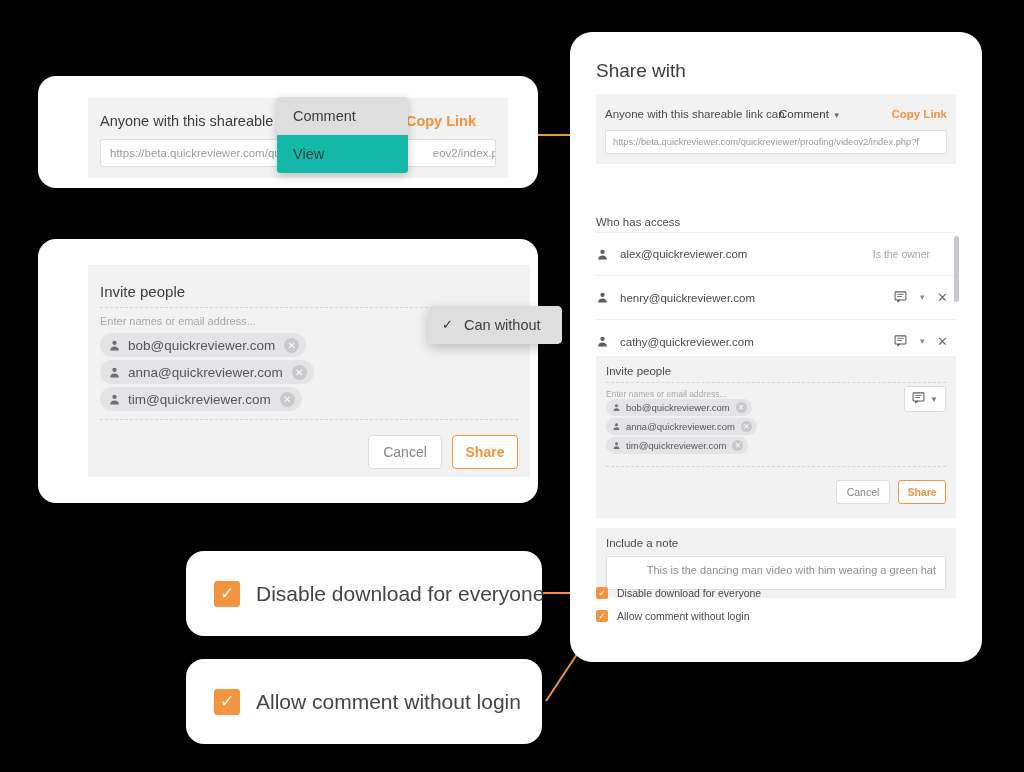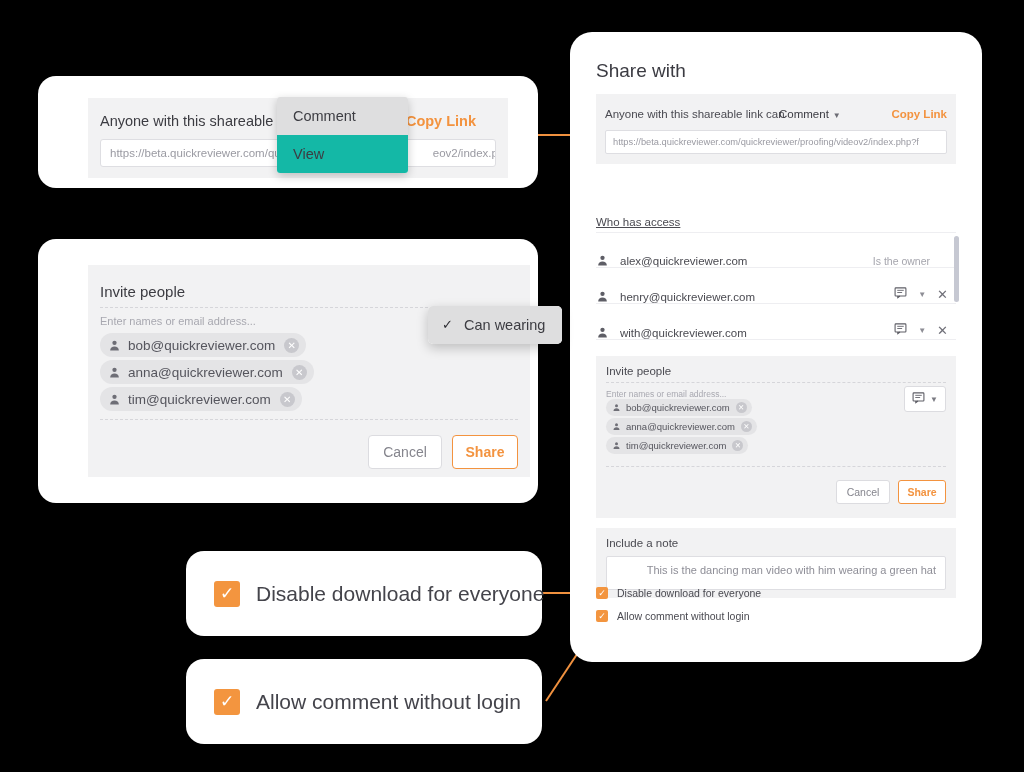--- a/index.html
+++ b/index.html
@@ -252,31 +252,31 @@
   .p-link-input {
     position: absolute; left: 9px; top: 36px;
     width: 342px; height: 24px;
     background: #ffffff; border: 1px solid #dedee2; border-radius: 2px;
     font-size: 9.3px; color: #9a9aa2;
     line-height: 22px; padding: 0 7px;
     white-space: nowrap; overflow: hidden;
   }
   .p-section-label {
     position: absolute; left: 26px;
-    font-size: 11.5px; color: #4a4a51; text-decoration: underline;
+    font-size: 11.5px; color: #4a4a51;
   }
   .access-list {
     position: absolute; left: 26px; top: 200px;
     width: 360px; height: 110px;
   }
   .access-row {
     position: relative;
-    height: 36px;
+    height: 44px;
     border-bottom: 1px solid #eeeef1;
-    display: flex; align-items: flex-end;
+    display: flex; align-items: center;
   }
   .access-row:first-child { border-top: 1px solid #eeeef1; }
   .access-email {
     margin-left: 11px;
     font-size: 11.5px; color: #4a4a51;
   }
   .access-owner {
     position: absolute; right: 26px;
     font-size: 10.5px; color: #a5a5ad;
   }
@@ -415,21 +415,21 @@
         </span>
       </div>
 
       <div class="access-row">
         <span class="person">
           <svg width="13" height="13" viewBox="0 0 24 24" fill="#5e5e66">
               <circle cx="12" cy="7" r="4"></circle>
               <path d="M4 21c0-4.4 3.6-7 8-7s8 2.6 8 7z"></path>
             </svg>
         </span>
-        <span class="access-email">with@quickreviewer.com</span>
+        <span class="access-email">cathy@quickreviewer.com</span>
         <span class="access-ctrls">
           <span>
             <svg width="13" height="13" viewBox="0 0 24 24" fill="none" stroke="#5e5e66" stroke-width="2">
                 <rect x="2" y="3.5" width="20" height="15" rx="1.5"></rect>
                 <path d="M6 8h12M6 12h9" stroke-width="1.6"></path>
                 <path d="M7 18.5l0 3 4-3" fill="#5e5e66"></path>
               </svg>
           </span>
           <span class="caret">▼</span>
           <span class="xrm">✕</span>
@@ -564,21 +564,21 @@
 
     <div class="invite-sep" style="top:180px;"></div>
 
     <div class="btn cancel" style="left:330px; top:196px;">Cancel</div>
     <div class="btn share" style="left:414px; top:196px;">Share</div>
   </div>
 
   <div id="dropdown-role">
     <div class="opt sel">
       <span class="tick">✓</span>
-      <span>Can wearing</span>
+      <span>Can without</span>
     </div>
   </div>
 
   <div class="callout" id="card-cb1">
     <div class="cb-row">
       <span class="cb-big">✓</span>
       <span class="cb-big-label">Disable download for everyone</span>
     </div>
   </div>
 

